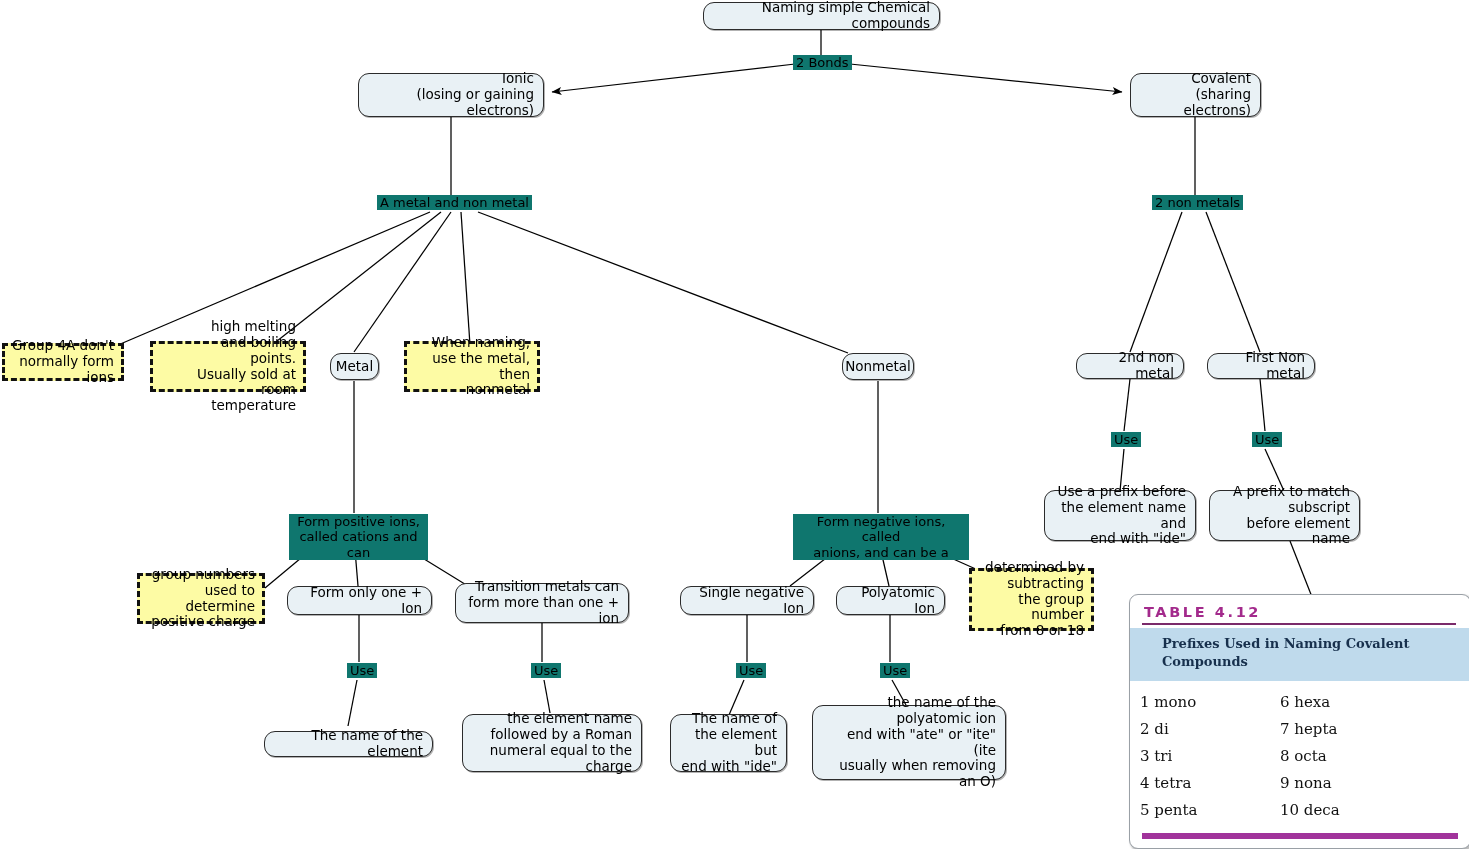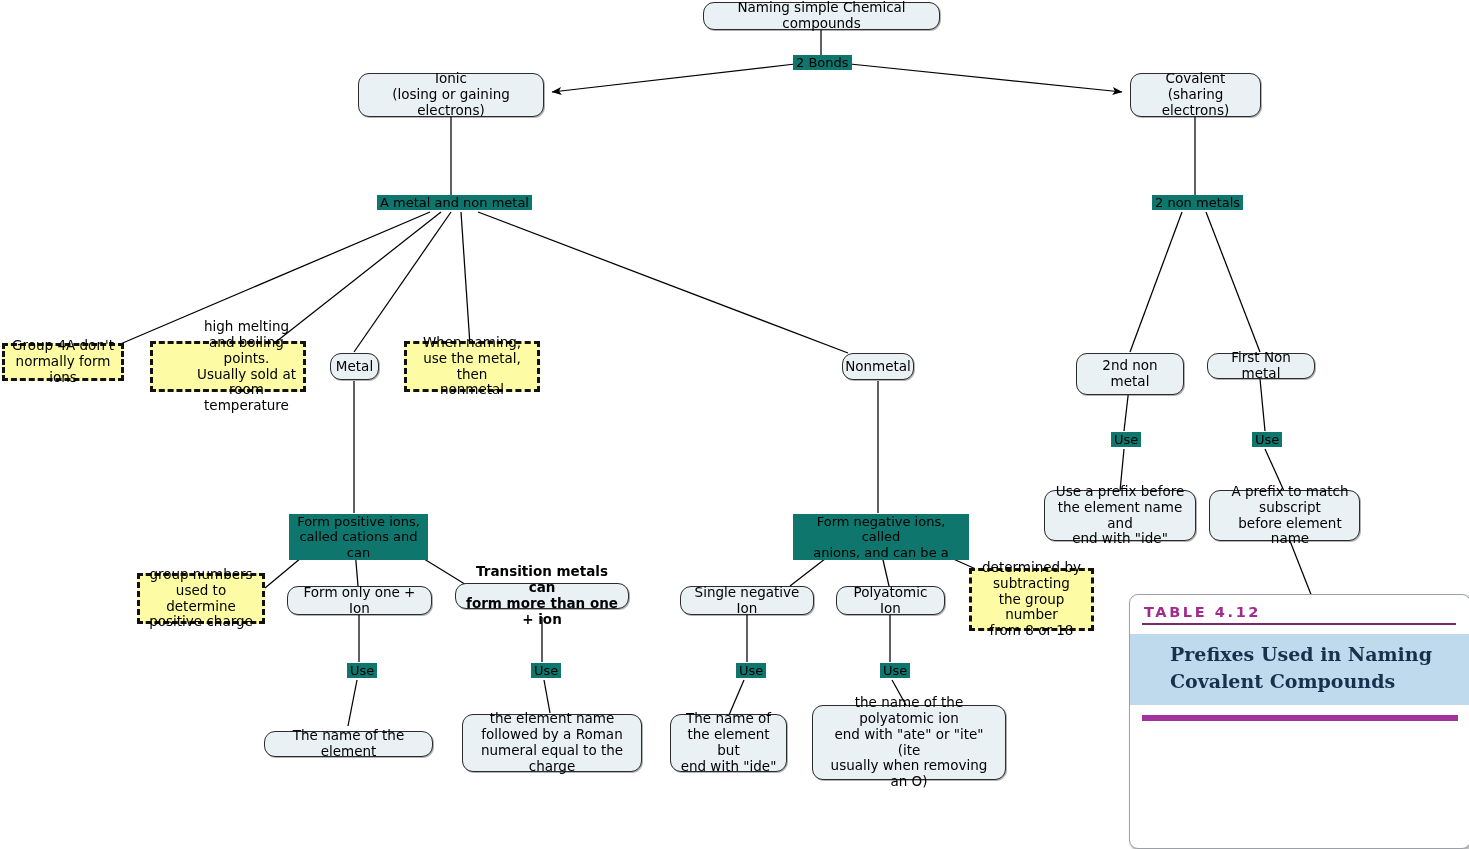--- a/index.html
+++ b/index.html
@@ -1,38 +1,38 @@
 <!DOCTYPE html>
 <html><head>
 <meta charset="utf-8">
 <style>
   html,body{margin:0;padding:0;background:#ffffff;}
   body{width:1469px;height:849px;font-family:"DejaVu Sans","Liberation Sans",sans-serif;overflow:hidden;}
   #map{position:relative;width:1469px;height:849px;}
   svg.edges{position:absolute;left:0;top:0;width:1469px;height:849px;pointer-events:none;}
 
   .node{position:absolute;box-sizing:border-box;display:flex;align-items:center;
-        justify-content:center;text-align:center;line-height:1.18;color:#000;
+        justify-content:center;text-align:right;line-height:1.18;color:#000;
         font-size:13.5px;white-space:pre-line;}
   .node.concept{background:#e9f1f5;border:1.4px solid #2b2b2b;border-radius:11px;
         box-shadow:1px 1px 0 rgba(0,0,0,.30);padding:3px 9px;}
   .node.note{background:#fdfba4;border:3px dashed #111;padding:3px 7px;
         border-radius:0;font-size:13.5px;}
   .edge-label{position:absolute;font-size:13px;color:#000;background:#0f766e;
         padding:0 3px;text-align:center;white-space:pre-line;line-height:1.18;}
 
   
   #table412{position:absolute;background:#fff;border:1.3px solid #9aa0a6;border-radius:9px;
         box-shadow:1.5px 1.5px 2px rgba(0,0,0,.28);box-sizing:border-box;overflow:hidden;}
   #table412 .t-num{font-family:"DejaVu Sans","Liberation Sans",sans-serif;
         color:#a32a8c;font-weight:bold;font-size:14.5px;letter-spacing:2.6px;
         padding:9px 0 3px 14px;}
   #table412 .t-rule{height:1.6px;background:#7a2a6a;margin:0 14px 0 12px;}
   #table412 .t-banner{background:#bfdaec;color:#17304d;font-family:"DejaVu Serif","Liberation Serif",serif;
-        font-weight:bold;font-size:19px;line-height:1.45;padding:7px 16px 9px 40px;margin-top:9px;}
+        font-weight:bold;font-size:13px;line-height:1.45;padding:7px 16px 9px 32px;margin-top:3px;}
   #table412 .t-body{display:flex;padding:7px 0 0 10px;font-family:"DejaVu Serif","Liberation Serif",serif;
         font-size:15px;color:#111;}
   #table412 .t-col{display:flex;flex-direction:column;}
   #table412 .t-col.left{width:140px;}
   #table412 .t-row{padding:4.5px 0;white-space:nowrap;}
   #table412 .t-footbar{height:6px;background:#a1339b;margin:10px 12px 0 12px;}
 </style>
 </head>
 <body>
 
@@ -104,35 +104,35 @@
   <div class="node concept" style="left:358px;top:73px;width:186px;height:44px;">Ionic
 (losing or gaining electrons)</div>
 
   <div class="node concept" style="left:1130px;top:73px;width:131px;height:44px;">Covalent
 (sharing electrons)</div>
 
   <div class="node concept" style="left:330px;top:353px;width:49px;height:27px;">Metal</div>
 
   <div class="node concept" style="left:842px;top:353px;width:72px;height:27px;">Nonmetal</div>
 
-  <div class="node concept" style="left:1076px;top:353px;width:108px;height:42px;">2nd non metal</div>
+  <div class="node concept" style="left:1076px;top:353px;width:108px;height:26px;">2nd non metal</div>
 
   <div class="node concept" style="left:1207px;top:353px;width:108px;height:26px;">First Non metal</div>
 
   <div class="node concept" style="left:1044px;top:490px;width:152px;height:51px;">Use a prefix before
 the element name and
 end with "ide"</div>
 
   <div class="node concept" style="left:1209px;top:490px;width:151px;height:51px;padding-left:20px;">A prefix to match
 subscript
 before element name</div>
 
   <div class="node concept" style="left:287px;top:586px;width:145px;height:29px;">Form only one + Ion</div>
 
-  <div class="node concept" style="left:455px;top:583px;width:174px;height:26px;font-weight:bold;">Transition metals can
+  <div class="node concept" style="left:455px;top:583px;width:174px;height:40px;">Transition metals can
 form more than one + ion</div>
 
   <div class="node concept" style="left:680px;top:586px;width:134px;height:29px;">Single negative Ion</div>
 
   <div class="node concept" style="left:836px;top:586px;width:109px;height:29px;">Polyatomic Ion</div>
 
   <div class="node concept" style="left:264px;top:731px;width:169px;height:26px;">The name of the element</div>
 
   <div class="node concept" style="left:462px;top:714px;width:180px;height:58px;">the element name
 followed by a Roman
@@ -188,16 +188,32 @@
   <div class="edge-label" style="left:531px;top:663px;">Use</div>
 
   <div class="edge-label" style="left:736px;top:663px;">Use</div>
 
   <div class="edge-label" style="left:880px;top:663px;">Use</div>
 
   <div id="table412" style="left:1129px;top:594px;width:342px;height:255px;">
     <div class="t-num">TABLE 4.12</div>
     <div class="t-rule"></div>
     <div class="t-banner">Prefixes Used in Naming Covalent Compounds</div>
+    <div class="t-body">
+      <div class="t-col left">
+        <div class="t-row">1 mono</div>
+        <div class="t-row">2 di</div>
+        <div class="t-row">3 tri</div>
+        <div class="t-row">4 tetra</div>
+        <div class="t-row">5 penta</div>
+      </div>
+      <div class="t-col right">
+        <div class="t-row">6 hexa</div>
+        <div class="t-row">7 hepta</div>
+        <div class="t-row">8 octa</div>
+        <div class="t-row">9 nona</div>
+        <div class="t-row">10 deca</div>
+      </div>
+    </div>
     <div class="t-footbar"></div>
   </div>
 
 </div>
 
 </body></html>

